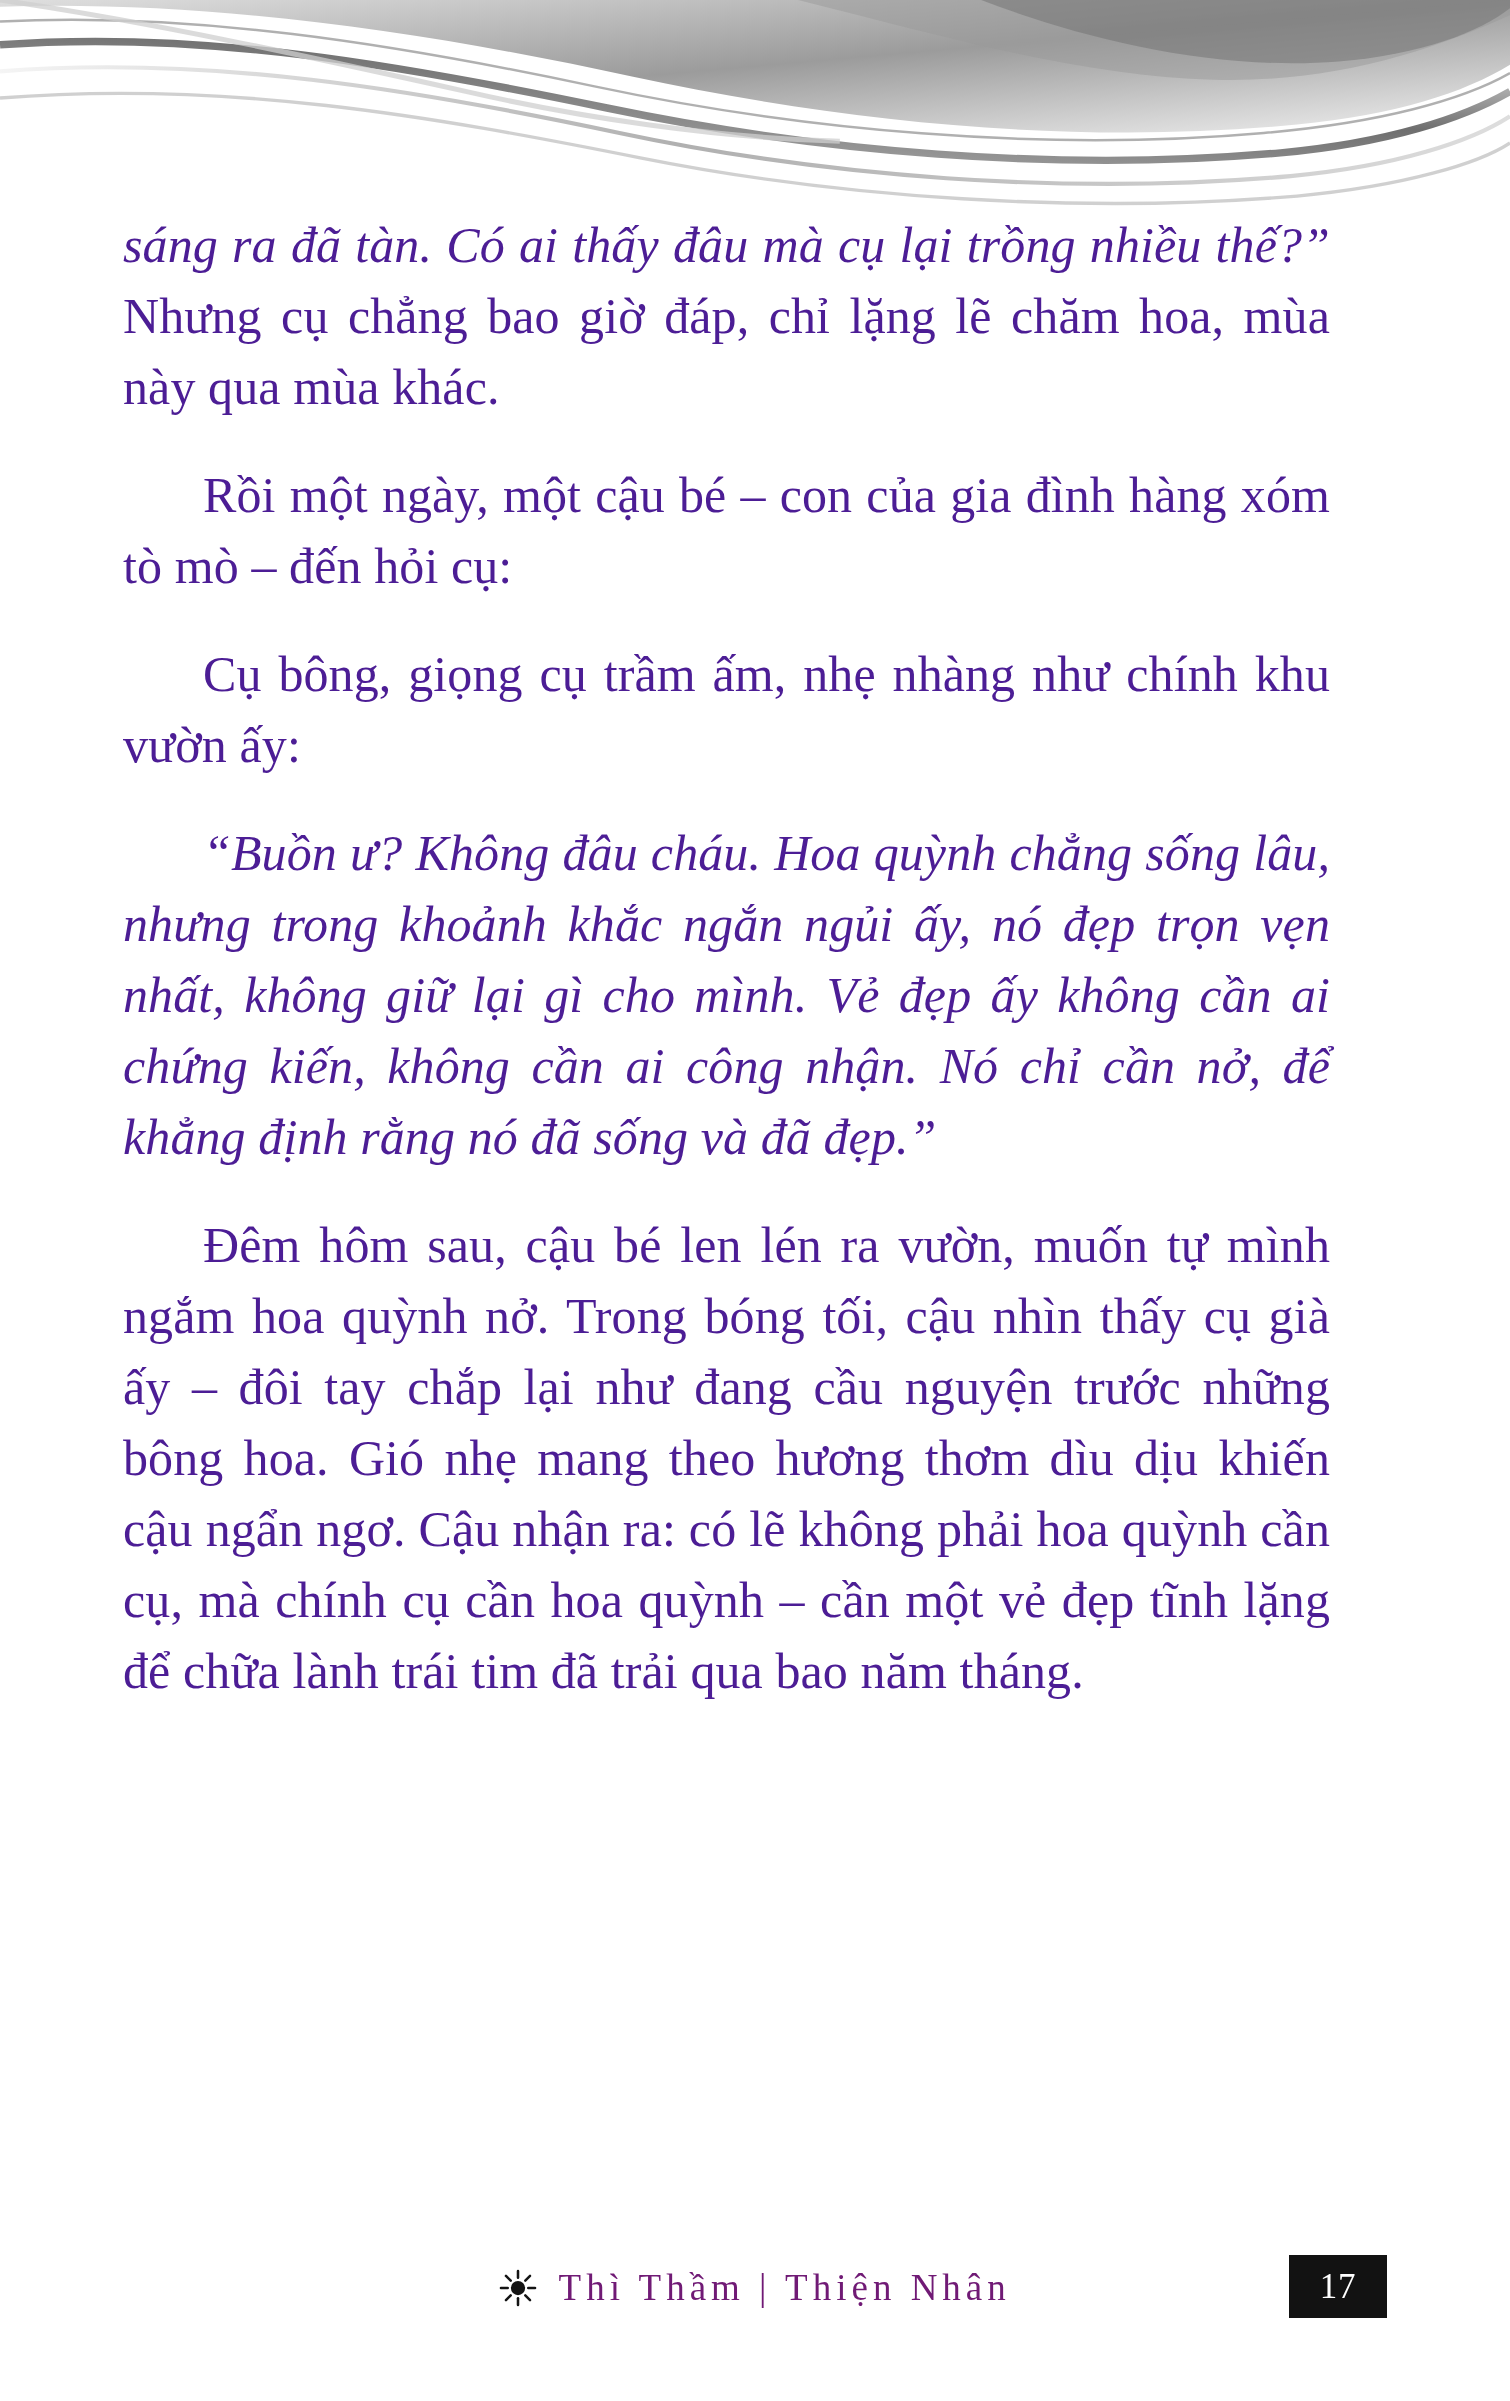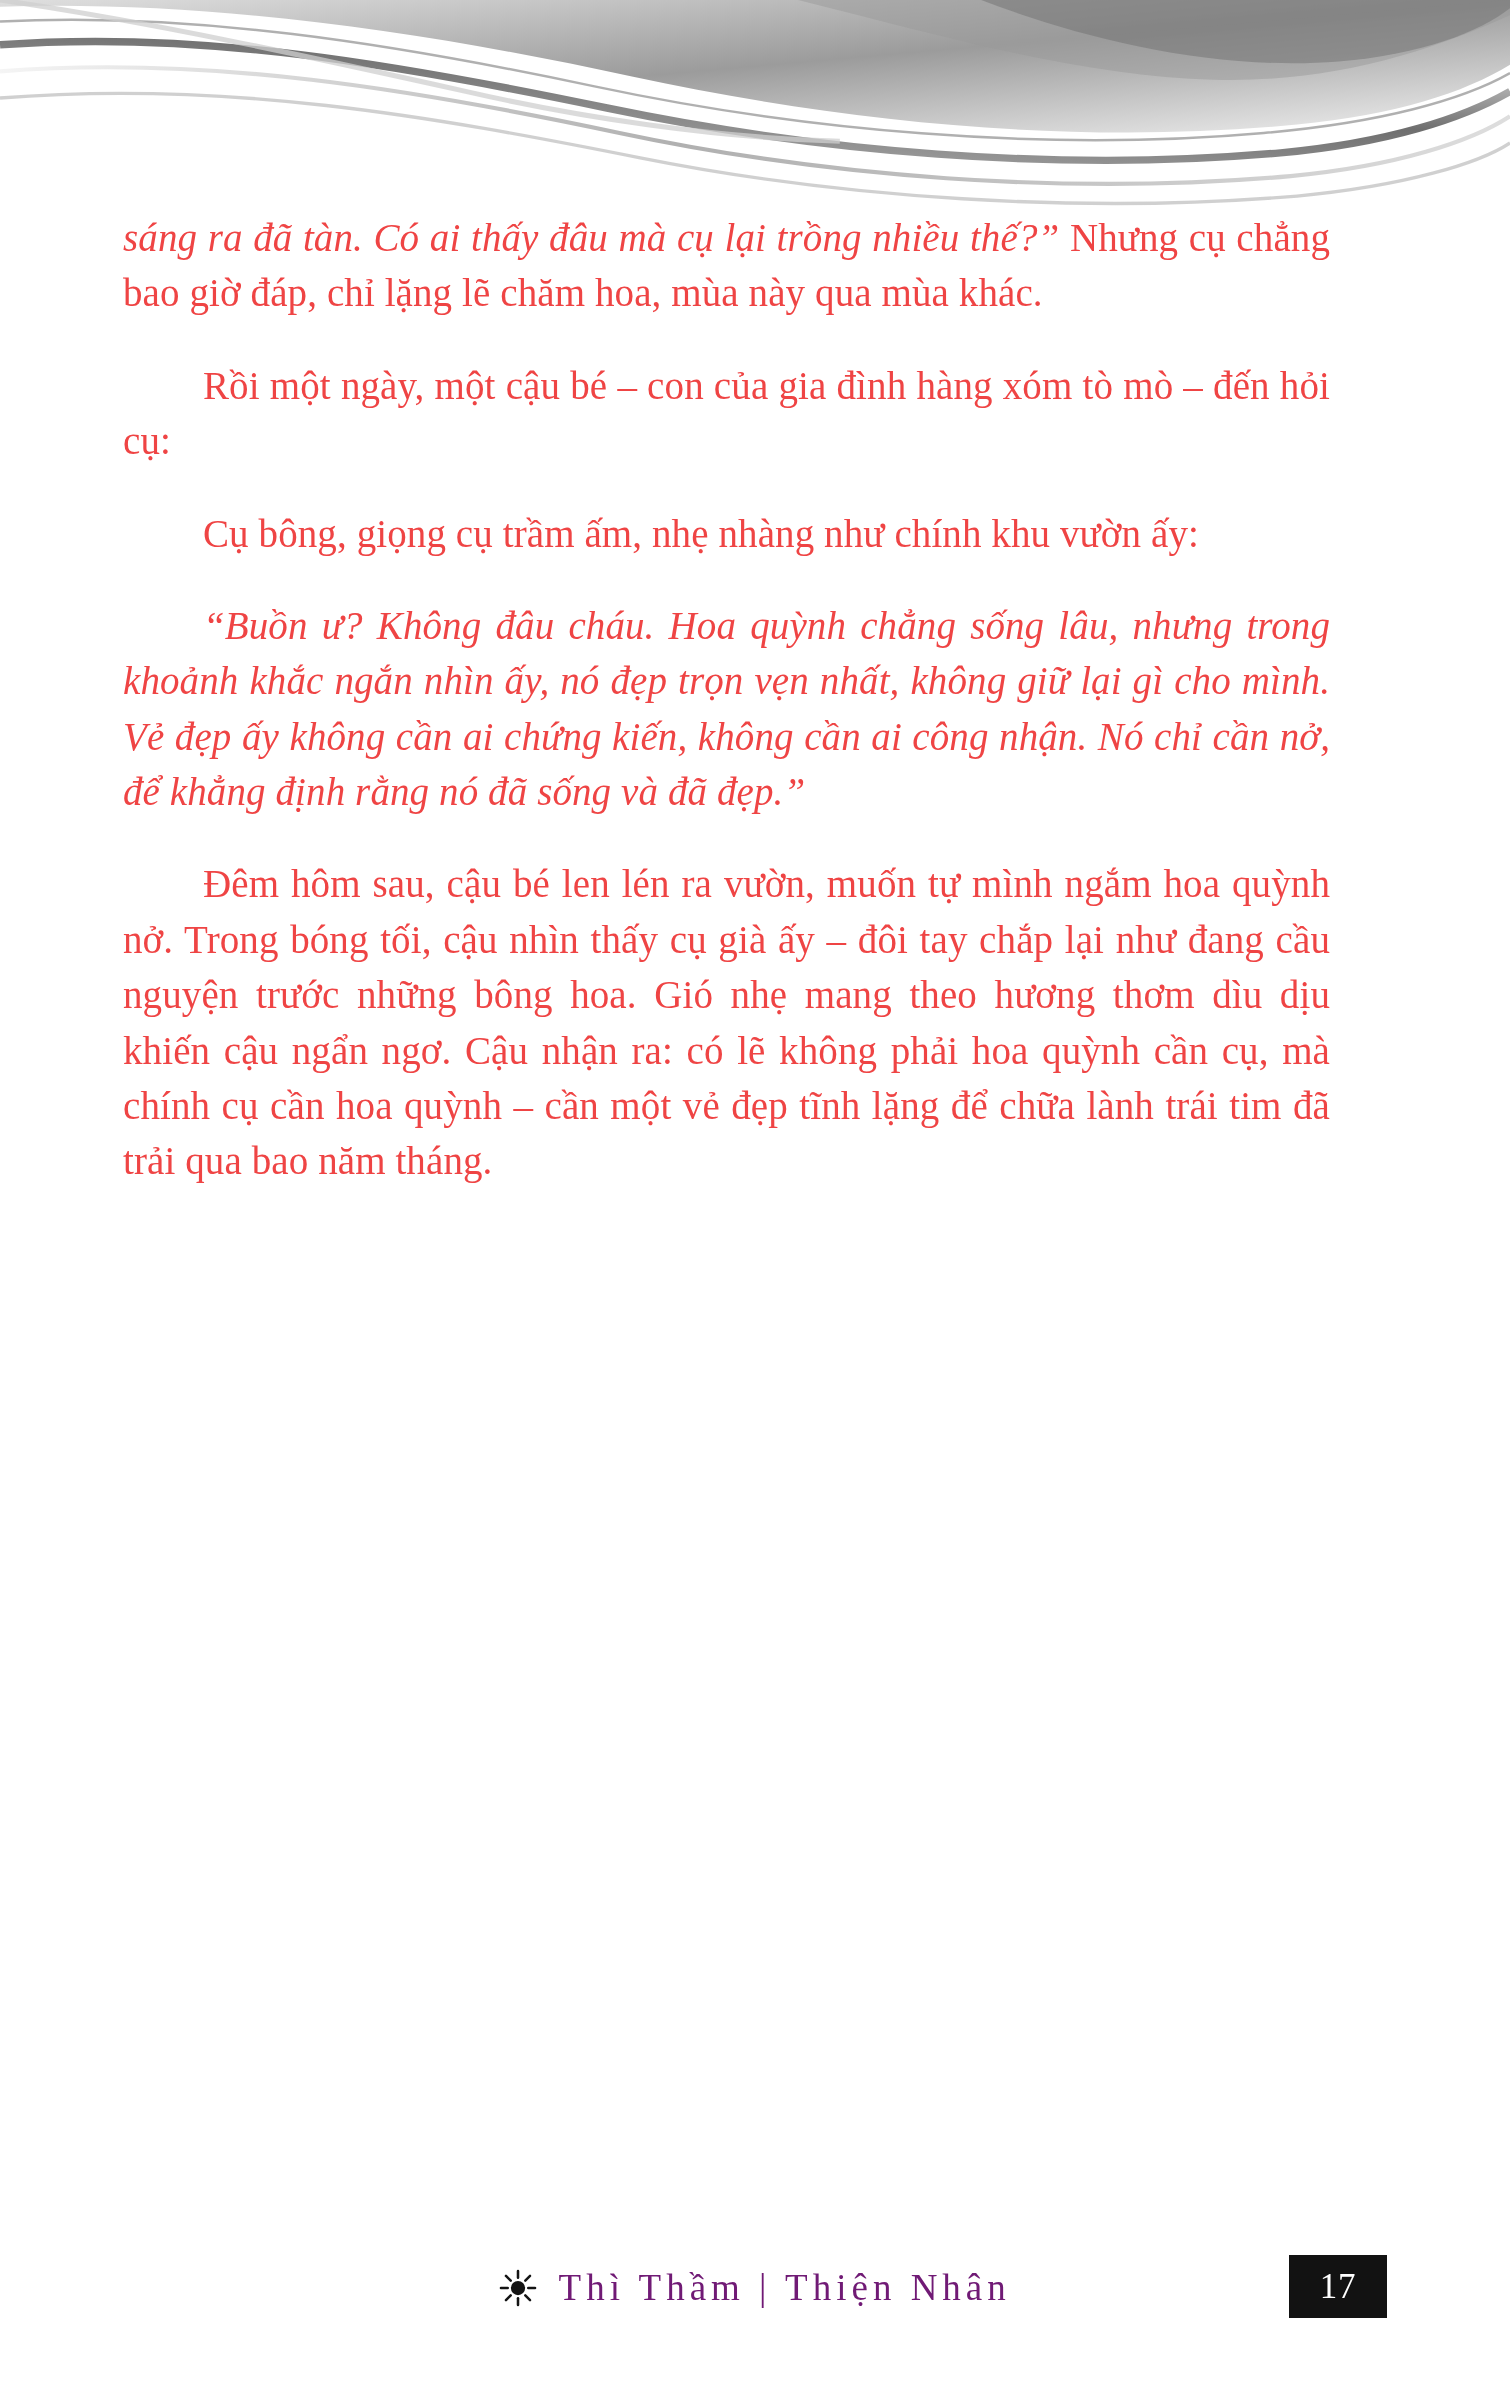--- a/index.html
+++ b/index.html
@@ -36,23 +36,23 @@
 
   #text-column {
     position: absolute;
     left: 123px;
     top: 210px;
     width: 1214px;
   }
 
   p.para {
     margin: 0 7px 37px 0;
-    font-size: 39px;
+    font-size: 50px;
     line-height: 1.42;
-    color: #ef4444;
+    color: #4c1d95;
     text-align: justify;
     text-justify: inter-word;
     letter-spacing: 0.1px;
   }
   p.para:last-child { margin-bottom: 0; }
 
   p.indent { text-indent: 80px; }
 
   p.italic {
     font-style: italic;
@@ -142,21 +142,21 @@
 
   <div id="text-column">
 
     <p class="para" id="para-1"><span class="it">sáng ra đã tàn. Có ai thấy đâu mà cụ lại trồng nhiều thế?” </span><span>Nhưng cụ chẳng bao giờ đáp, chỉ lặng lẽ chăm hoa, mùa này qua mùa khác.</span></p>
 
     <p class="para indent" id="para-2">Rồi một ngày, một cậu bé – con của gia đình hàng xóm tò mò – đến hỏi cụ:</p>
 
 
     <p class="para indent" id="para-4">Cụ bông, giọng cụ trầm ấm, nhẹ nhàng như chính khu vườn ấy:</p>
 
-    <p class="para indent italic" id="para-5">“Buồn ư? Không đâu cháu. Hoa quỳnh chẳng sống lâu, nhưng trong khoảnh khắc ngắn nhìn ấy, nó đẹp trọn vẹn nhất, không giữ lại gì cho mình. Vẻ đẹp ấy không cần ai chứng kiến, không cần ai công nhận. Nó chỉ cần nở, để khẳng định rằng nó đã sống và đã đẹp.”</p>
+    <p class="para indent italic" id="para-5">“Buồn ư? Không đâu cháu. Hoa quỳnh chẳng sống lâu, nhưng trong khoảnh khắc ngắn ngủi ấy, nó đẹp trọn vẹn nhất, không giữ lại gì cho mình. Vẻ đẹp ấy không cần ai chứng kiến, không cần ai công nhận. Nó chỉ cần nở, để khẳng định rằng nó đã sống và đã đẹp.”</p>
 
     <p class="para indent" id="para-6">Đêm hôm sau, cậu bé len lén ra vườn, muốn tự mình ngắm hoa quỳnh nở. Trong bóng tối, cậu nhìn thấy cụ già ấy – đôi tay chắp lại như đang cầu nguyện trước những bông hoa. Gió nhẹ mang theo hương thơm dìu dịu khiến cậu ngẩn ngơ. Cậu nhận ra: có lẽ không phải hoa quỳnh cần cụ, mà chính cụ cần hoa quỳnh – cần một vẻ đẹp tĩnh lặng để chữa lành trái tim đã trải qua bao năm tháng.</p>
 
   </div>
 
   <div id="footer">
     <div id="footer-inner">
       <svg id="sun-icon" viewBox="0 0 48 48">
         <circle cx="24" cy="24" r="9" fill="#141414"></circle>
         <g stroke="#141414" stroke-width="3.2" stroke-linecap="round">

